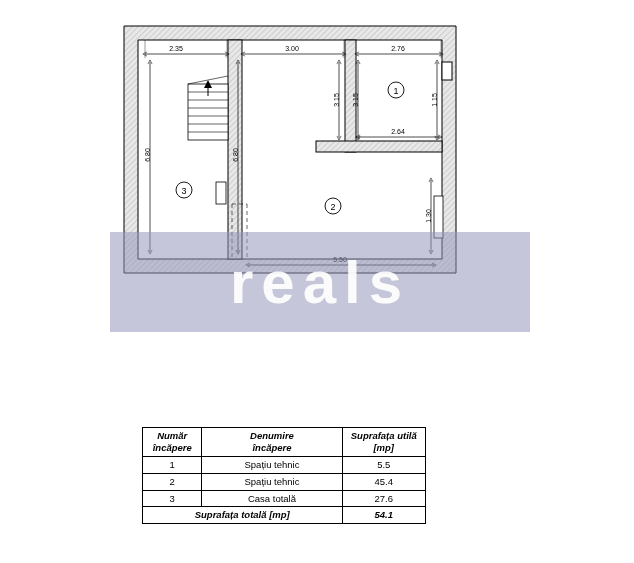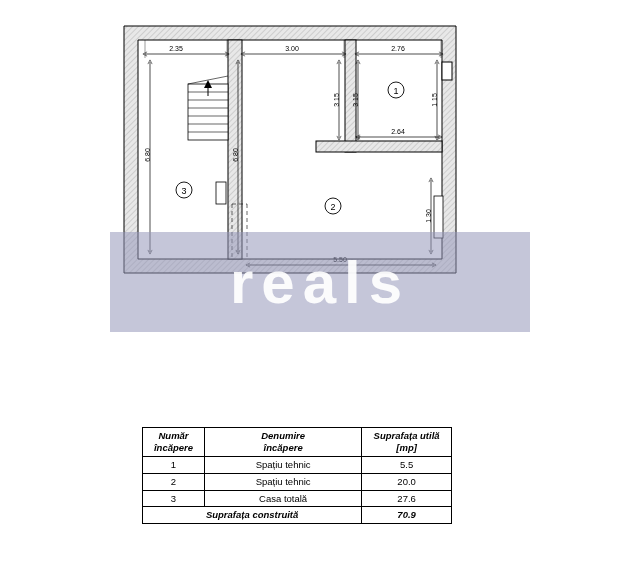--- a/index.html
+++ b/index.html
@@ -40,21 +40,21 @@
   }
   
   .table-wrap {
     position: absolute;
     left: 142px;
     top: 427px;
     width: 318px;
   }
   table.areas {
     border-collapse: collapse;
-    width: 310px;
+    width: 284px;
     font-size: 9.5px;
     color: #000;
   }
   table.areas td, table.areas th {
     border: 1px solid #000;
     padding: 2px 3px;
     text-align: center;
     vertical-align: middle;
     line-height: 1.25;
   }
@@ -207,26 +207,26 @@
     </thead>
     <tbody>
       <tr>
         <td class="cell-plain">1</td>
         <td class="cell-plain">Spațiu tehnic</td>
         <td class="cell-plain">5.5</td>
       </tr>
       <tr>
         <td class="cell-plain">2</td>
         <td class="cell-plain">Spațiu tehnic</td>
-        <td class="cell-plain">20.0</td>
+        <td class="cell-plain">45.4</td>
       </tr>
       <tr>
         <td class="cell-plain">3</td>
         <td class="cell-plain">Casa totală</td>
         <td class="cell-plain">27.6</td>
       </tr>
       <tr class="row-total">
-        <td colspan="2">Suprafața construită</td>
-        <td>70.9</td>
+        <td colspan="2">Suprafața totală [mp]</td>
+        <td>54.1</td>
       </tr>
     </tbody>
   </table>
 </div>
 
 </body></html>

